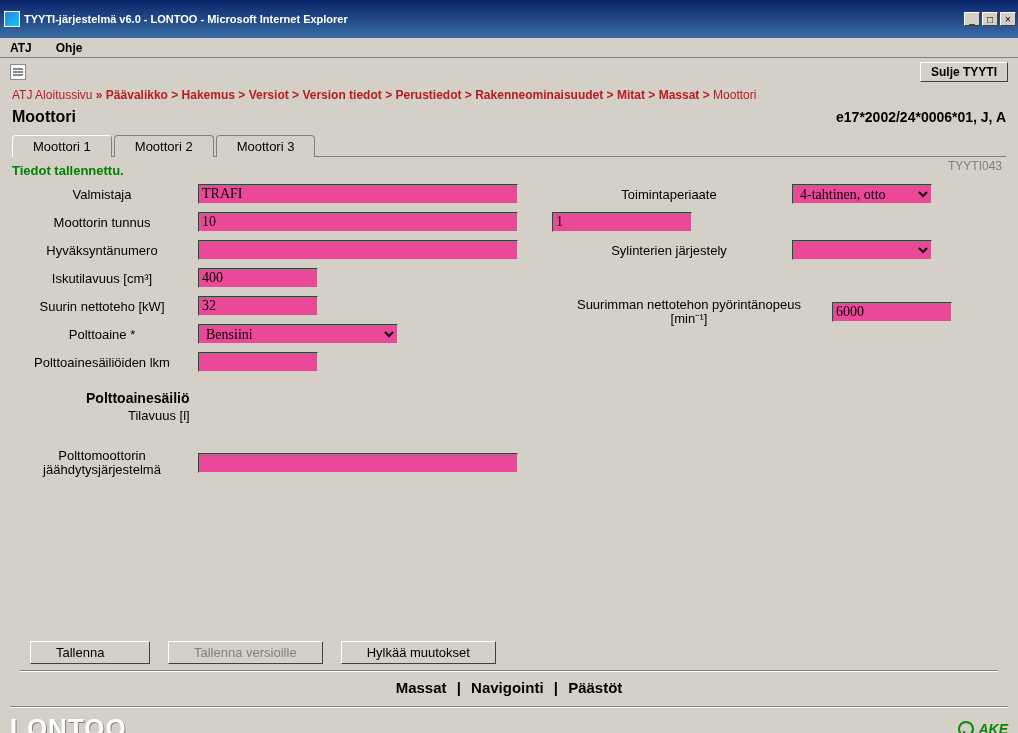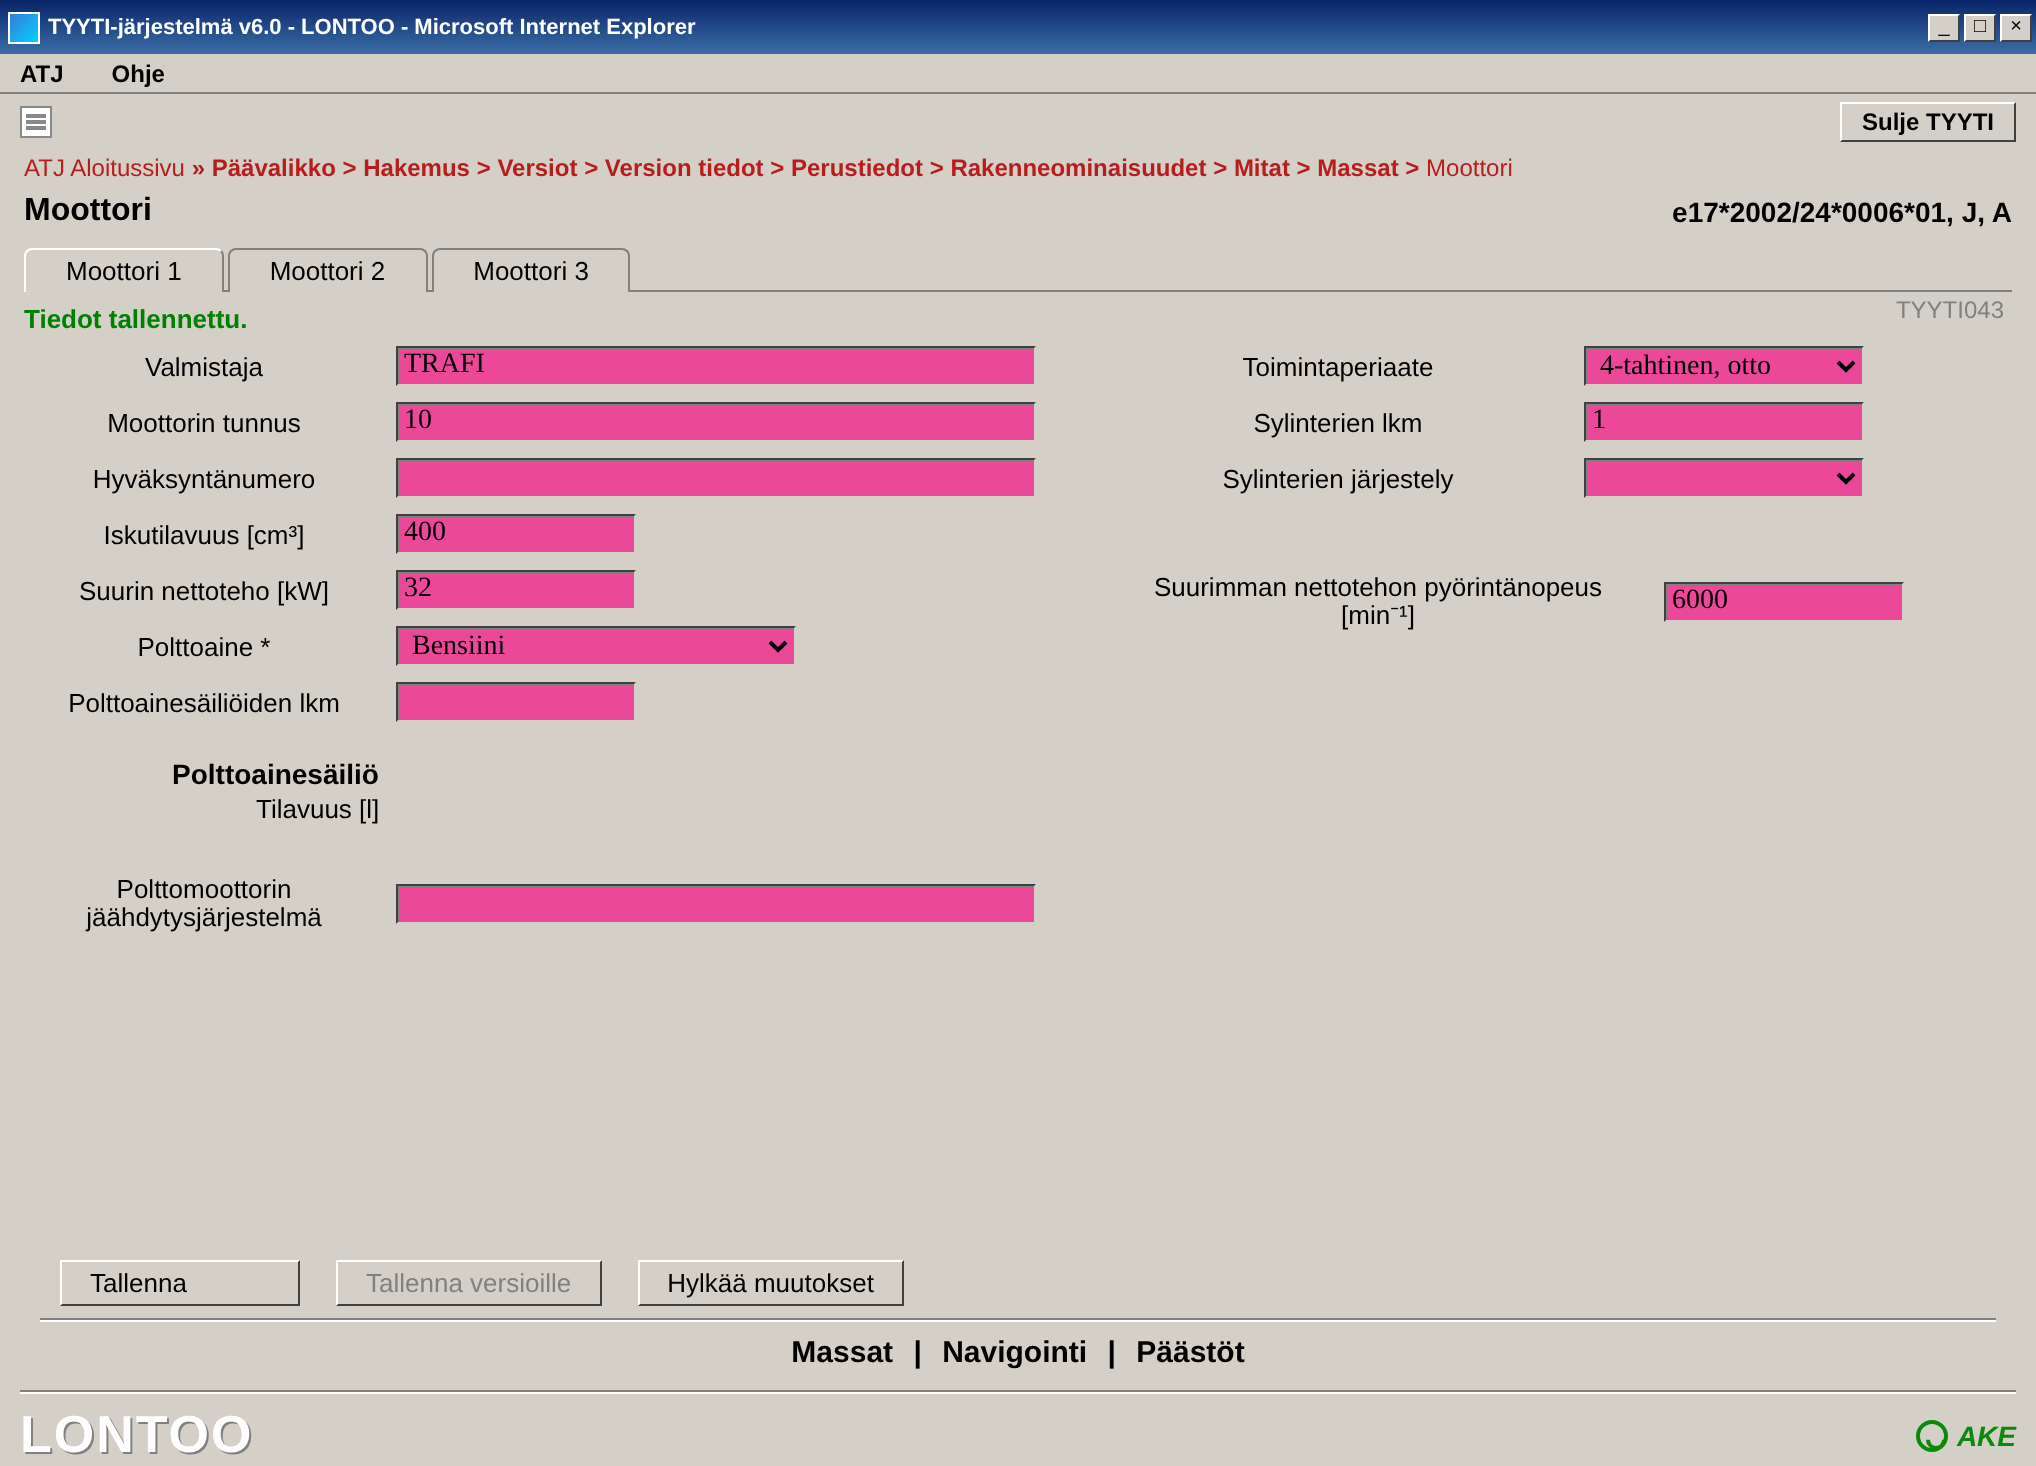--- a/index.html
+++ b/index.html
@@ -1,20 +1,20 @@
 <!DOCTYPE html>
 <html><head>
 <meta charset="utf-8">
 <style>
   * { box-sizing: border-box; }
   html, body { margin: 0; padding: 0; font-family: Tahoma, Arial, sans-serif; font-size: 11px; }
   body { background: #ffffff; width: 1018px; height: 733px; overflow: hidden; }
 
   .titlebar {
-    height: 27px; background: linear-gradient(to bottom, #0a246a, #3a6ea5);
+    height: 38px; background: linear-gradient(to bottom, #0a246a, #3a6ea5);
     color: #fff; display: flex; align-items: center; padding: 0 2px 0 4px;
   }
   .titlebar .winicon { width: 16px; height: 16px; margin-right: 4px; display:inline-block; background: linear-gradient(135deg,#3a7bd5,#00d2ff); border:1px solid #fff; }
   .titlebar .title { font-weight: bold; font-size: 11px; }
   .titlebar .spacer { flex: 1; }
   .titlebar .winbtn {
     width: 16px; height: 14px; background:#d4d0c8; border:1px solid #fff;
     border-right-color:#404040; border-bottom-color:#404040; margin-left:2px;
     display:inline-flex; align-items:center; justify-content:center; color:#000; font-size:10px; font-family: Arial;
     cursor:default;
@@ -32,21 +32,21 @@
 
   .toprow { display:flex; align-items:center; padding: 4px 10px; }
   .toprow .icon { width:16px; height:16px; background:#fff; border:1px solid #888; display:inline-block; position:relative; }
   .toprow .icon::after { content:""; position:absolute; top:3px; left:2px; width:10px; height:2px; background:#888; box-shadow: 0 3px 0 #888, 0 6px 0 #888; }
   .toprow .spacer { flex:1; }
   .btn {
     background:#d4d0c8; border:1px solid #fff; border-right-color:#404040; border-bottom-color:#404040;
     padding: 2px 10px; font-size:12px; cursor:default; min-width:80px; text-align:left;
   }
   .btn.bold { font-weight:bold; }
-  .btn.wide { min-width: 120px; padding: 3px 14px; font-size: 13px;}
+  .btn.wide { min-width: 120px; padding: 3px 25px; font-size: 13px;}
   .btn.dis { color:#808080; }
 
   .breadcrumb { padding: 2px 12px 4px 12px; color:#b91c1c; font-size:12px; }
   .breadcrumb .bc-bold { font-weight:bold; }
   .breadcrumb .bc-sep { font-weight:bold; }
 
   .headerrow { display:flex; align-items:center; padding: 2px 12px 6px 12px; }
   .headerrow .h1 { font-size:16px; font-weight:bold; }
   .headerrow .spacer { flex:1; }
   .headerrow .code { font-size:14px; font-weight:bold; }
@@ -213,21 +213,20 @@
       </div>
 
       <div class="rightcol">
         <div class="field">
           <span class="lbl">Toimintaperiaate</span>
           <select class="w-s">
             <option>4-tahtinen, otto</option>
           </select>
         </div>
         <div class="field">
-          <span class="lbl">Sylinterien lkm</span>
           <input class="text w-s" value="1" style="">
         </div>
         <div class="field">
           <span class="lbl">Sylinterien järjestely</span>
           <select class="w-s">
             <option></option>
           </select>
         </div>
 
         <div style="height:30px;"></div>

